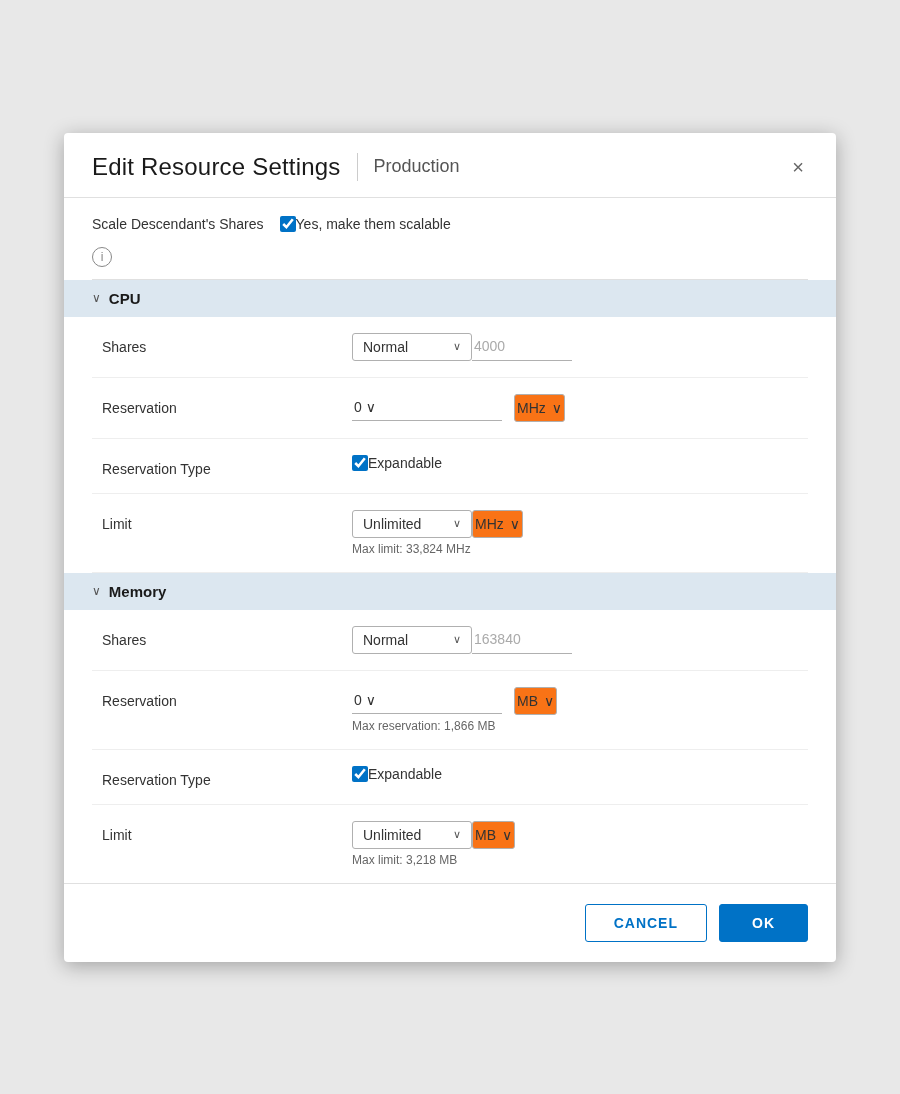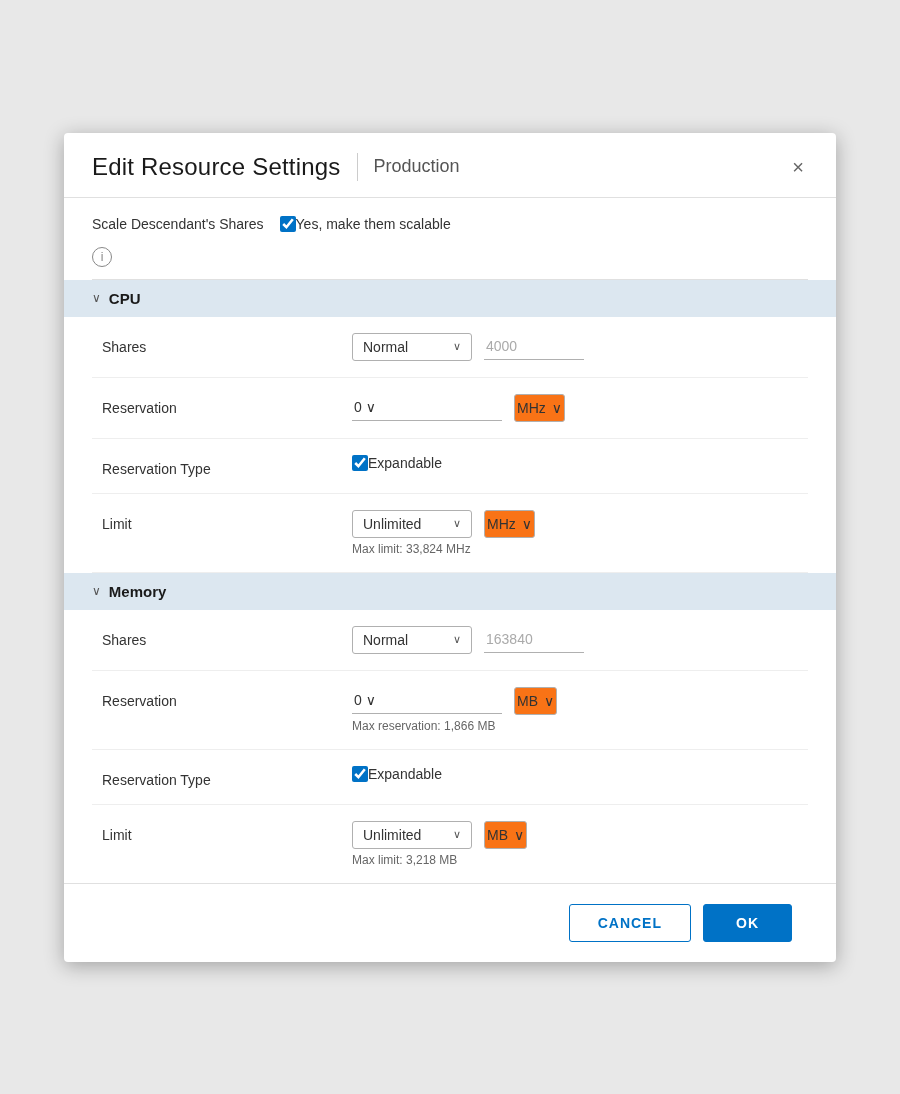--- a/index.html
+++ b/index.html
@@ -132,22 +132,20 @@
       padding-left: 10px;
     }
     .form-row-content {
       flex: 1;
       display: flex;
       flex-direction: column;
       gap: 4px;
     }
     .select-value-row {
       display: flex;
-      align-items: center;
-      gap: 12px;
     }
     .select-box {
       border: 1px solid #b0b0b0;
       border-radius: 3px;
       background: #fff;
       padding: 5px 10px;
       font-size: 14px;
       color: #333;
       display: flex;
       align-items: center;
@@ -201,21 +199,21 @@
       display: flex;
       align-items: center;
       gap: 4px;
       min-width: 150px;
       cursor: pointer;
     }
     .dialog-footer {
       display: flex;
       justify-content: flex-end;
       align-items: center;
-      padding: 20px 44px;
+      padding: 20px 28px;
       gap: 12px;
       border-top: 1px solid #e0e0e0;
     }
     .btn-cancel {
       background: #fff;
       border: 1.5px solid #0072c6;
       color: #0072c6;
       padding: 10px 28px;
       font-size: 14px;
       font-weight: 600;

